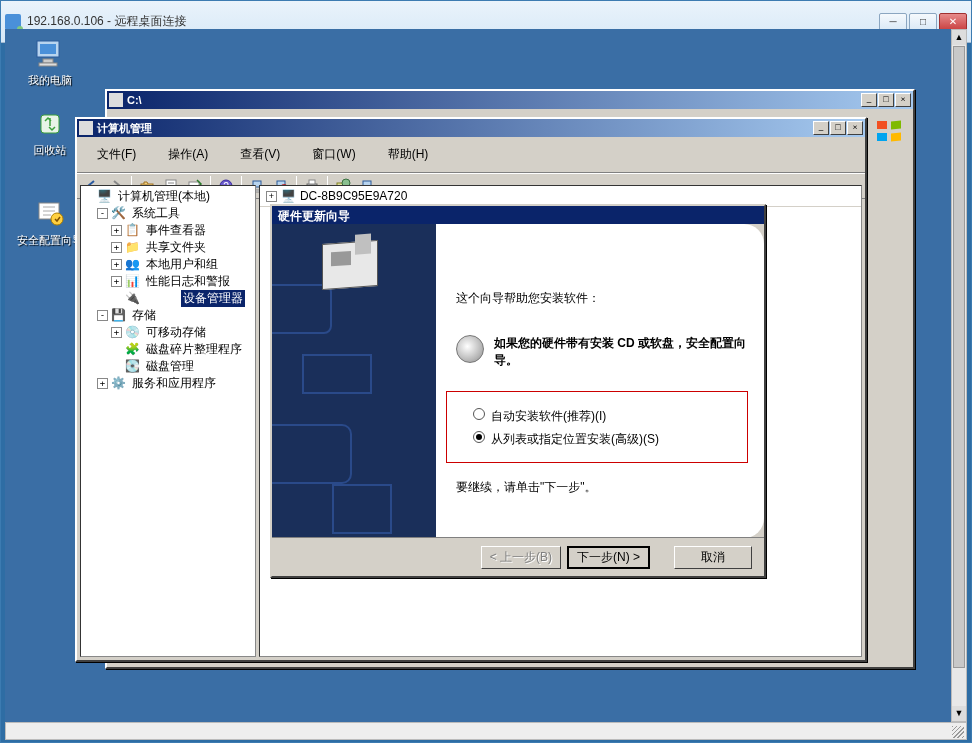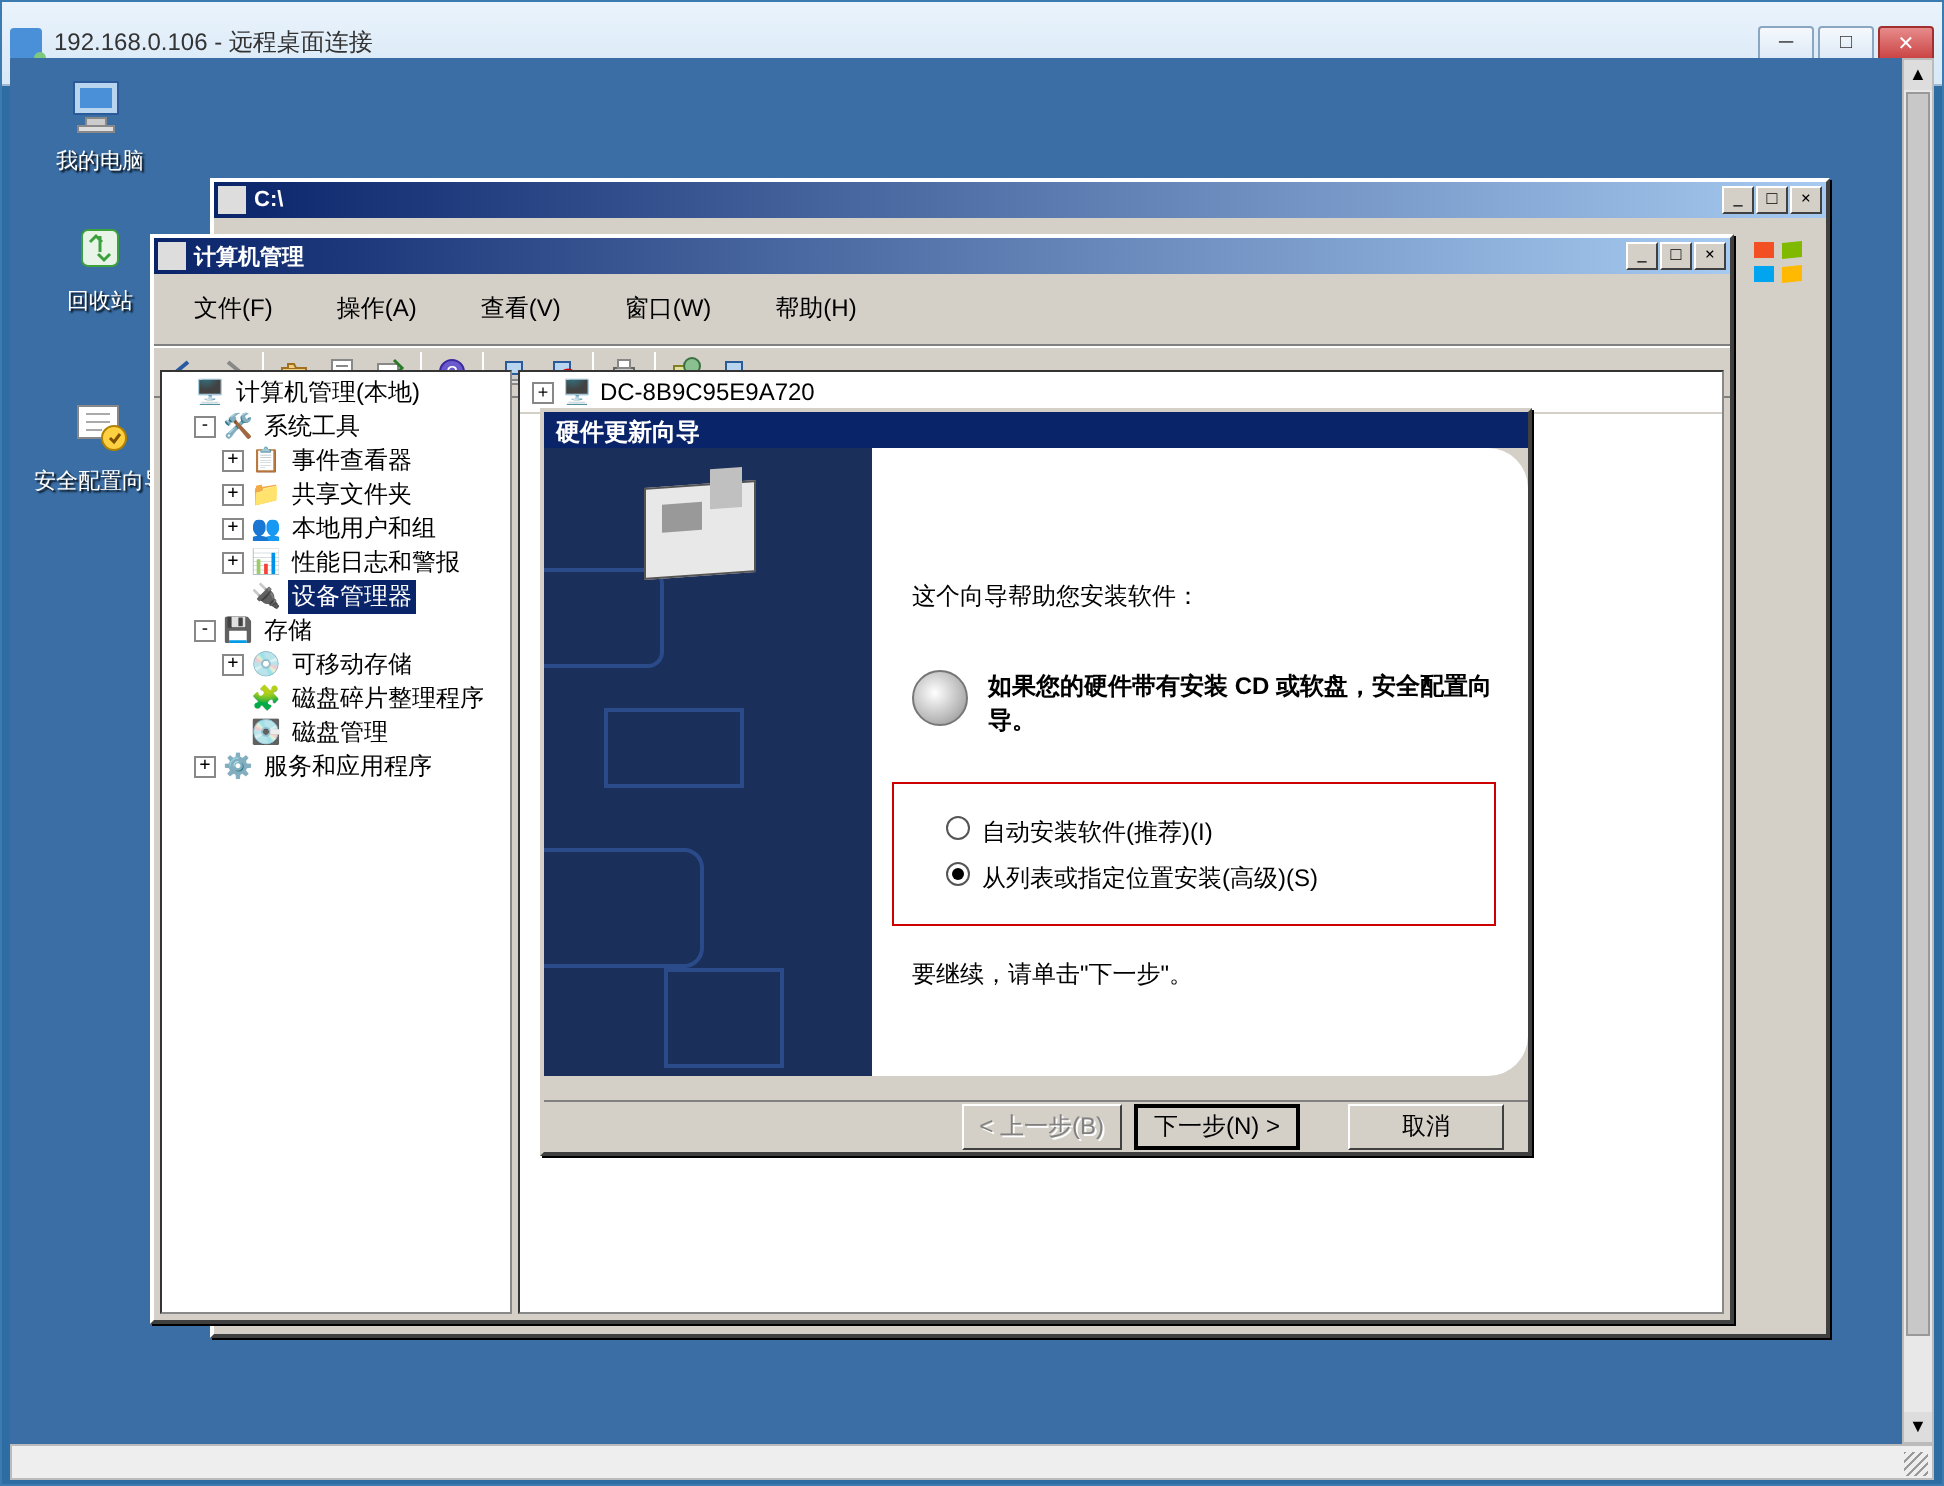--- a/index.html
+++ b/index.html
@@ -61,21 +61,21 @@
 .tree-pane { width:176px; background:#fff; border:1px inset #888; overflow:auto; }
 .right-pane { flex:1; background:#fff; border:1px inset #888; margin-left:3px; position:relative; }
 
 
 .tree { padding:2px; font-size:12px; }
 .tree-node { white-space:nowrap; line-height:17px; display:flex; align-items:center; }
 .tree-node .exp { width:11px; height:11px; border:1px solid #888; background:#fff; font-size:9px; line-height:9px; text-align:center; margin-right:3px; cursor:pointer; color:#000; font-family:monospace; }
 .tree-node .noexp { width:11px; height:11px; margin-right:3px; }
 .tree-node .nico { width:16px; height:16px; margin-right:3px; display:inline-flex; align-items:center; justify-content:center; font-size:12px; }
 .tree-node .nlbl { padding:0 2px; cursor:pointer; }
-.tree-node.selected .nlbl { background:#0a246a; color:#fff; }
+.tree-node.selected .nlbl { background:#0a246a; color:#fff;margin-left:37px; }
 .ind1{padding-left:14px;} .ind2{padding-left:28px;}
 
 
 .rp-head { padding:3px 6px; border-bottom:1px solid #d4d0c8; display:flex; align-items:center; gap:4px; }
 .rp-head .exp { width:11px; height:11px; border:1px solid #888; background:#fff; font-size:9px; line-height:9px; text-align:center; cursor:pointer; }
 
 
 .wizard { position:absolute; left:10px; top:18px; width:496px; height:374px; background:#d4d0c8; border:2px solid; border-color:#d4d0c8 #404040 #404040 #d4d0c8; box-shadow: 1px 1px 0 #000; }
 .wiz-title { height:18px; background:#0a246a; color:#fff; font-weight:bold; font-size:12px; padding:2px 6px; }
 .wiz-body { position:absolute; left:0; right:0; top:18px; bottom:38px; display:flex; background:#fff;border-radius:20px; }
@@ -90,21 +90,21 @@
 .wiz-main .line1 { margin-top:48px; }
 .wiz-main .line2 { margin-top:12px; margin-left:14px; }
 .wiz-main .cd-row { margin-top:28px; display:flex; gap:10px; align-items:flex-start; }
 .cd-icon { width:28px; height:28px; border-radius:50%; background: radial-gradient(circle at 40% 40%, #fff, #bbb 60%, #888); border:1px solid #777; flex-shrink:0; }
 .cd-text { font-weight:bold; line-height:1.4; }
 .question-box { border:1px solid #c00; margin-top:22px; padding:10px 12px 14px; margin-left:-10px; }
 .radio-row { display:flex; align-items:flex-start; gap:6px; margin:6px 0 0 14px; font-size:12px; }
 .radio { width:12px; height:12px; border:1px solid #555; border-radius:50%; background:#fff; display:inline-flex; align-items:center; justify-content:center; }
 .radio.checked::after { content:''; width:6px; height:6px; background:#000; border-radius:50%; }
 .continue-line { margin-top:16px; }
-.wiz-buttons { position:absolute; left:0; right:0; bottom:0; height:26px; border-top:1px solid #808080; background:#d4d0c8; display:flex; justify-content:flex-end; align-items:center; padding:0 12px; gap:6px; }
+.wiz-buttons { position:absolute; left:0; right:0; bottom:0; height:39px; border-top:1px solid #808080; background:#d4d0c8; display:flex; justify-content:flex-end; align-items:center; padding:0 12px; gap:6px; }
 .wbtn { min-width:78px; height:23px; background:#d4d0c8; border:1px solid; border-color:#fff #404040 #404040 #fff; font-size:12px; cursor:pointer; padding:0 8px; }
 .wbtn.default { border:2px solid #000; }
 .wbtn:disabled { color:#808080; text-shadow:1px 1px 0 #fff; cursor:default; }
 </style>
 </head>
 <body>
 
 <div class="rdp-frame">
   <div class="rdp-titlebar">
     <span class="icon"></span>

